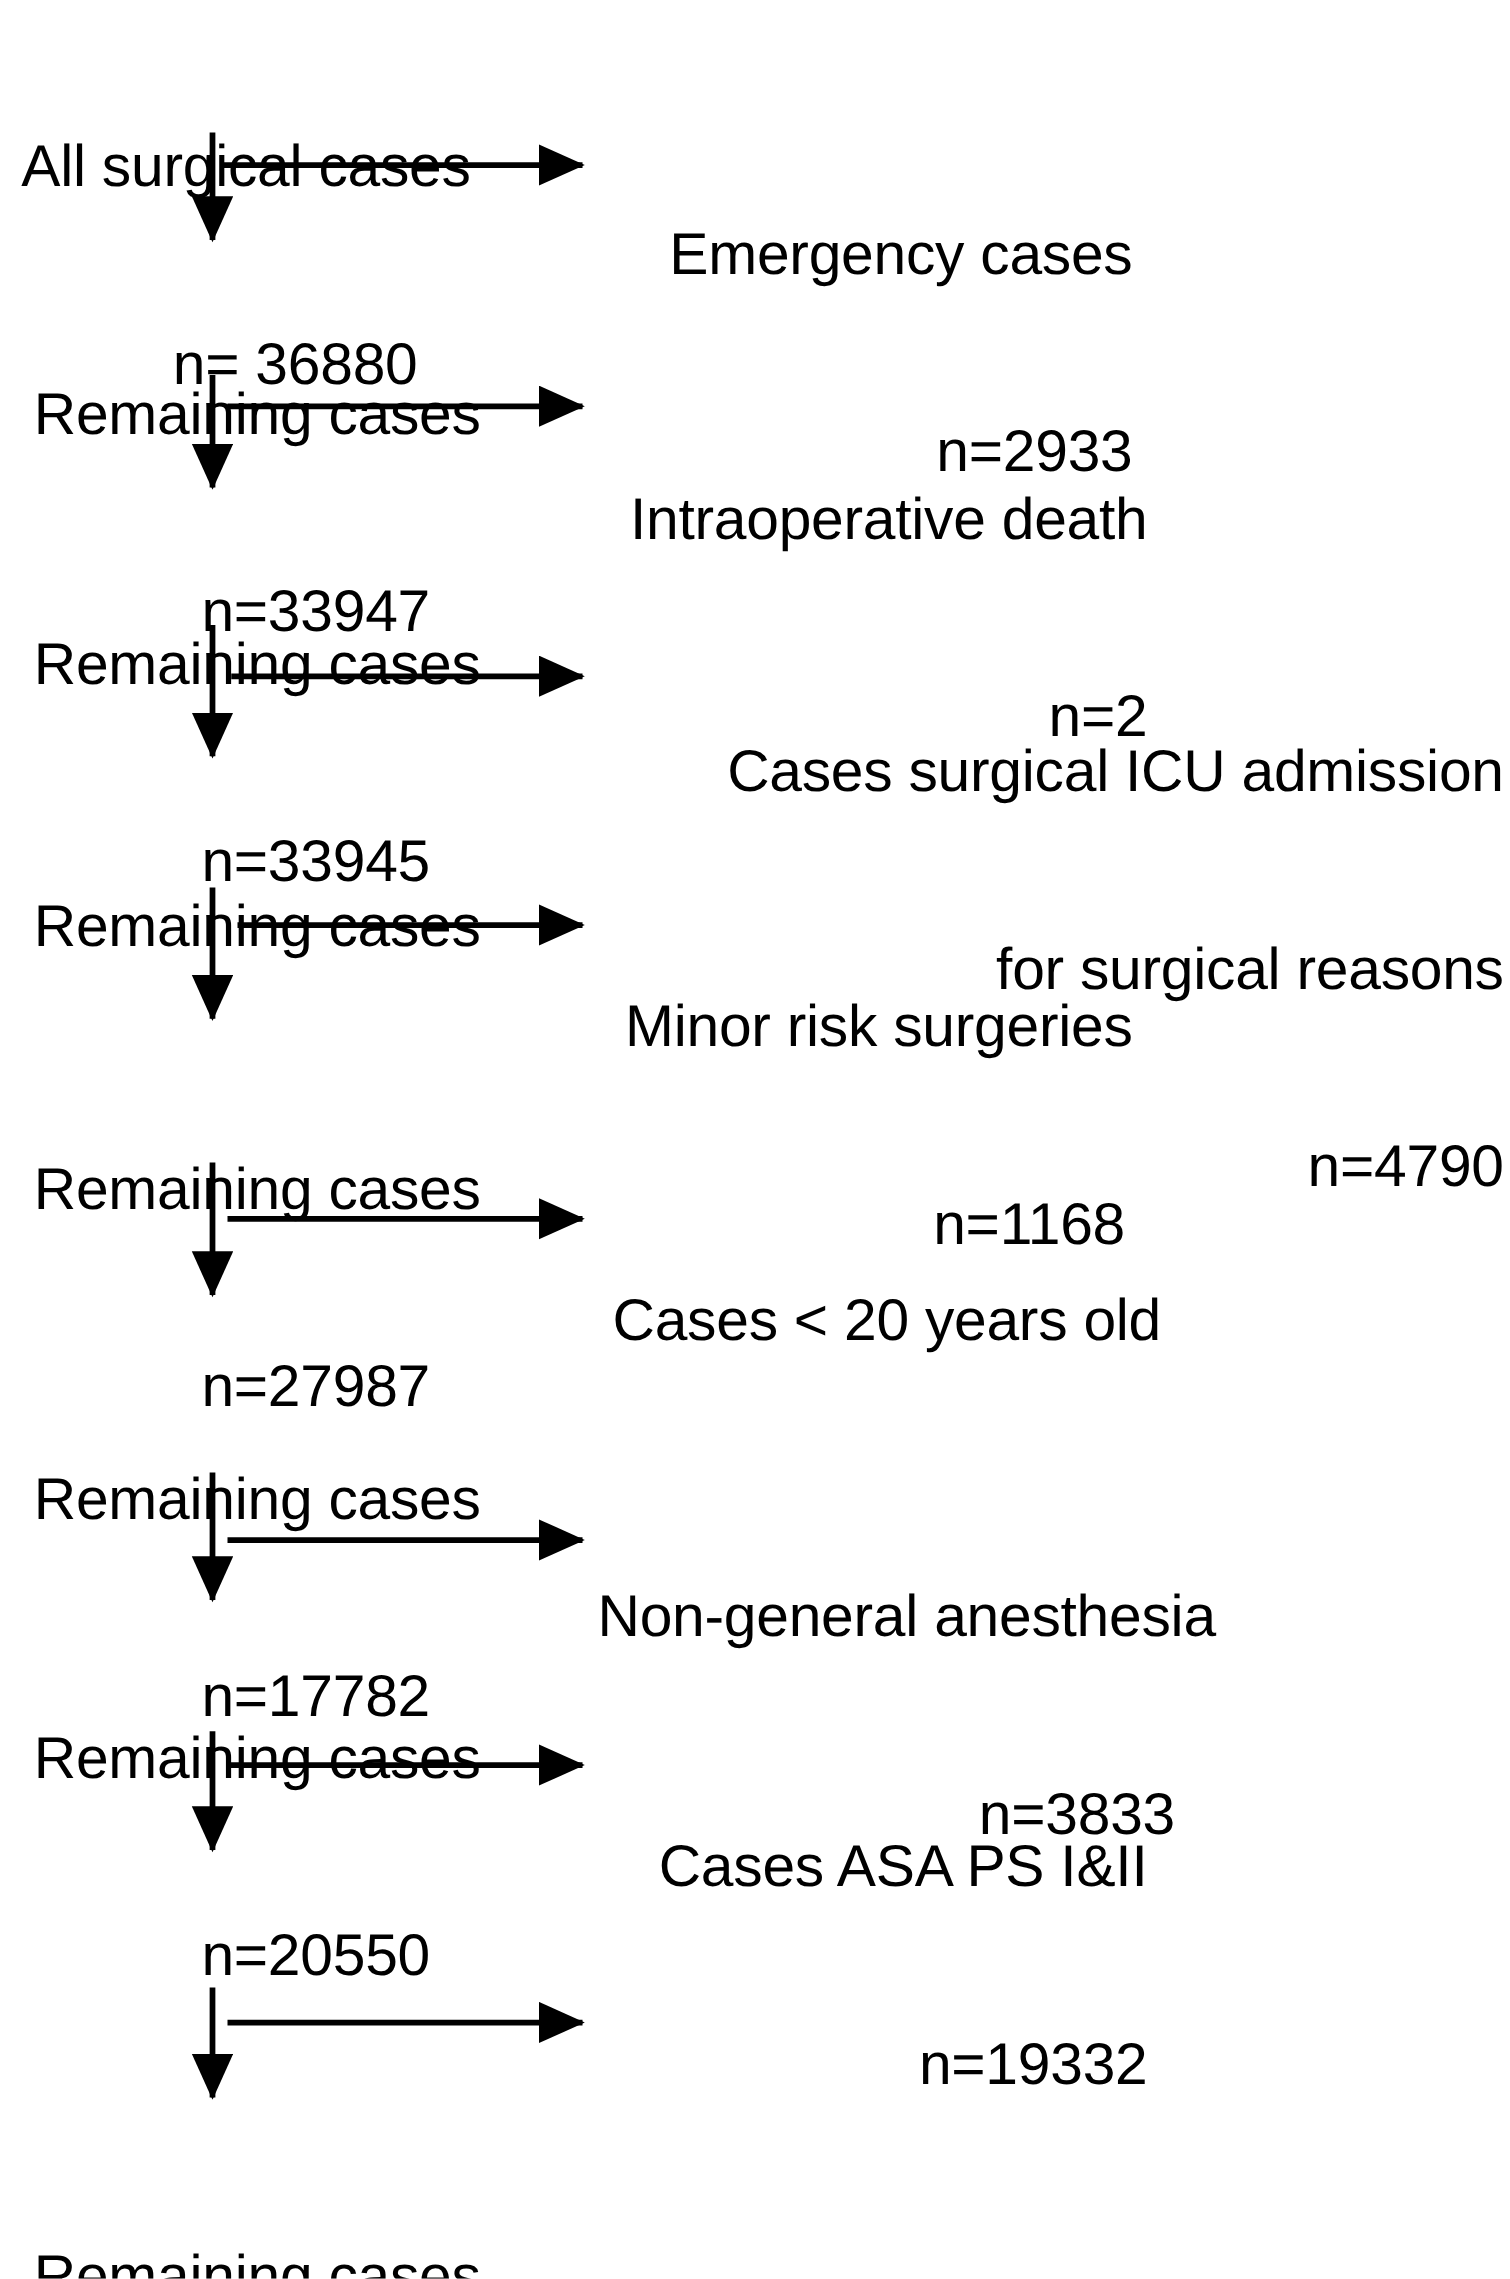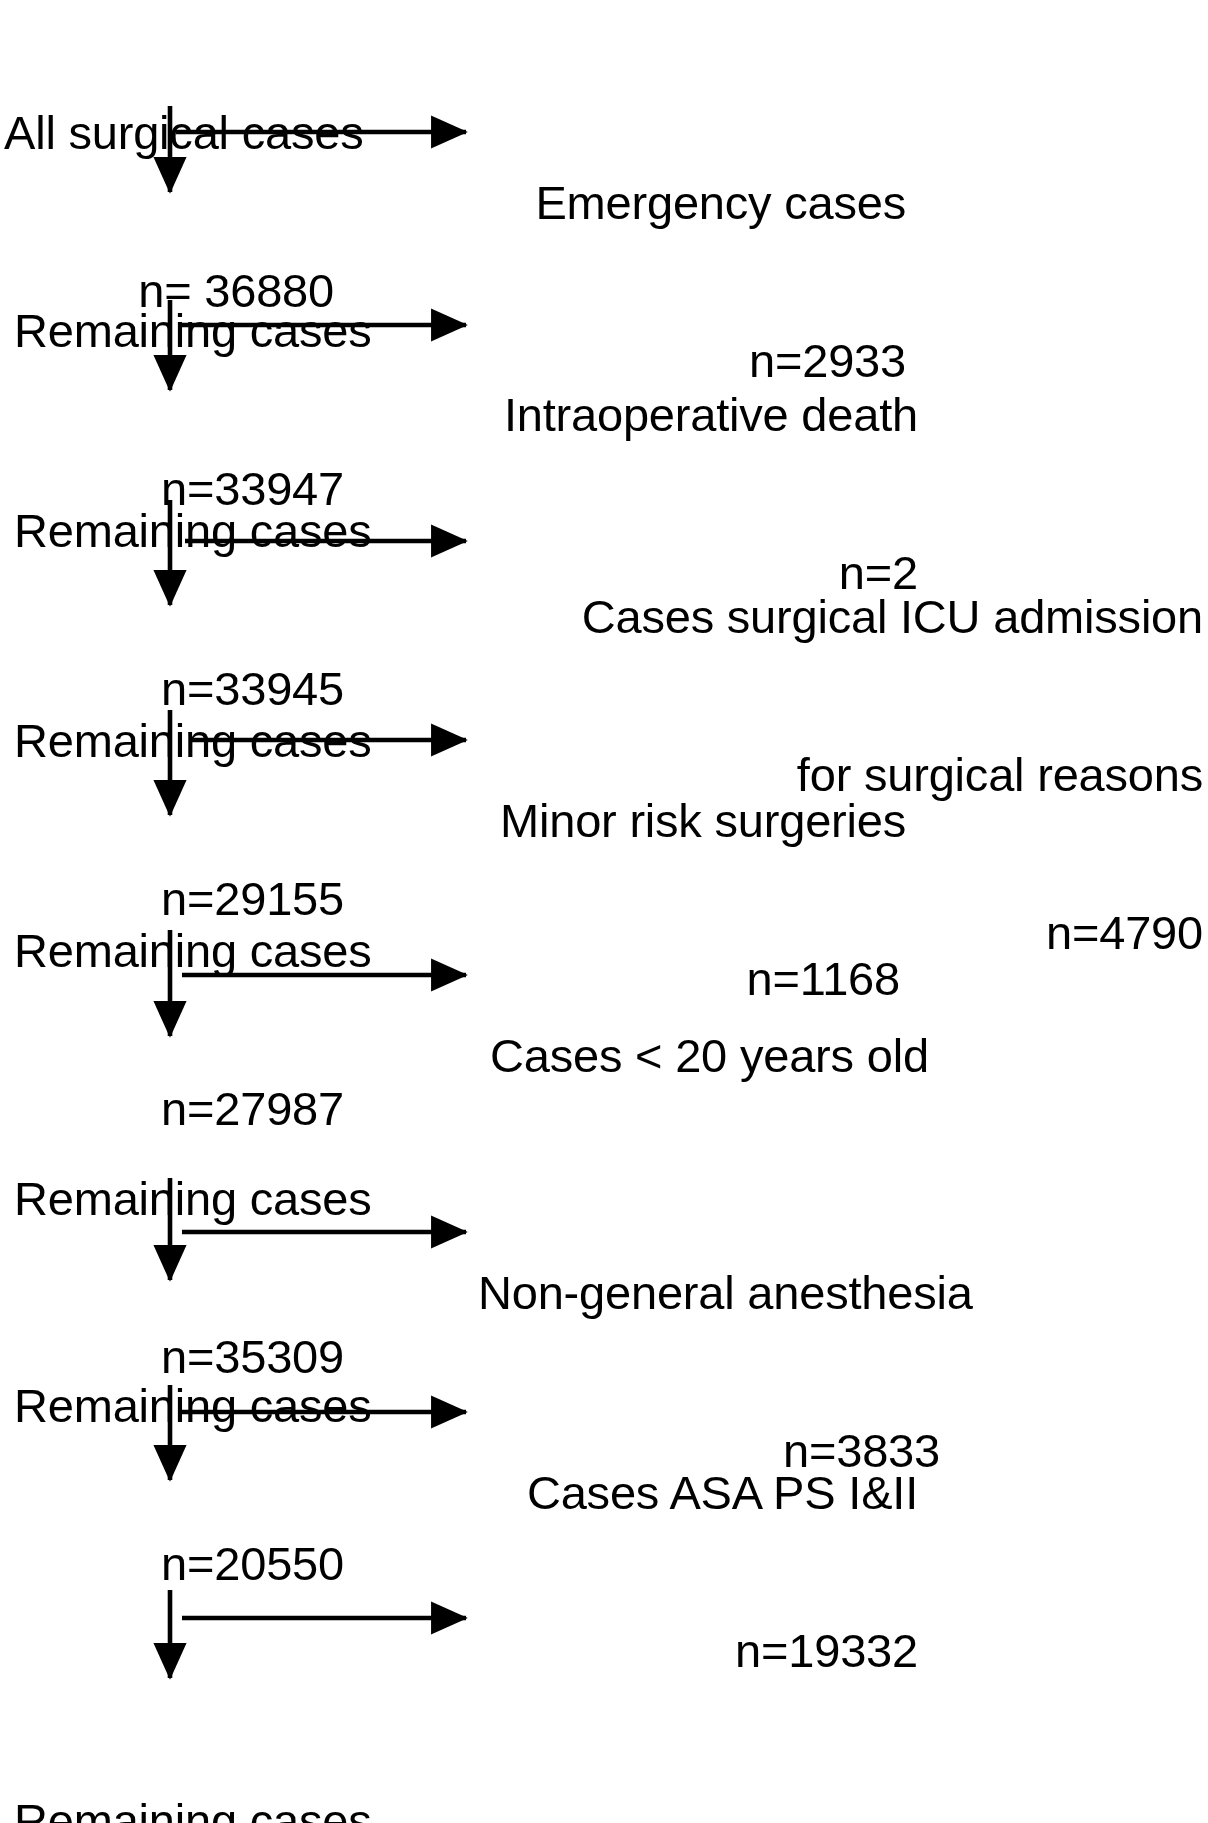--- a/index.html
+++ b/index.html
@@ -34,20 +34,21 @@
   }
   .node .ln {
     display: block;
   }
   
   .node.left-col {
     text-align: center;
   }
   .node.left-col .ln.l1 {
     text-align: left;
+    margin-left: 13px;
   }
   .node.left-col .ln.l2 {
     text-align: right;
   }
   
   .node.right-col {
     text-align: right;
   }
 </style>
 </head>
@@ -99,31 +100,30 @@
     <span class="ln l2">n=33947</span>
   </div>
 
   <div class="node left-col" style="left:14px; top:400px; width:330px;">
     <span class="ln l1">Remaining cases</span>
     <span class="ln l2">n=33945</span>
   </div>
 
   <div class="node left-col" style="left:14px; top:610px; width:330px;">
     <span class="ln l1">Remaining cases</span>
-    <span class="ln l2">n=29155</span>
   </div>
 
   <div class="node left-col" style="left:14px; top:820px; width:330px;">
     <span class="ln l1">Remaining cases</span>
     <span class="ln l2">n=27987</span>
   </div>
 
   <div class="node left-col" style="left:14px; top:1068px; width:330px;">
     <span class="ln l1">Remaining cases</span>
-    <span class="ln l2">n=35309</span>
+    <span class="ln l2">n=17782</span>
   </div>
 
   <div class="node left-col" style="left:14px; top:1275px; width:330px;">
     <span class="ln l1">Remaining cases</span>
     <span class="ln l2">n=20550</span>
   </div>
 
   <div class="node left-col" style="left:14px; top:1690px; width:330px;">
     <span class="ln l1">Remaining cases</span>
     

